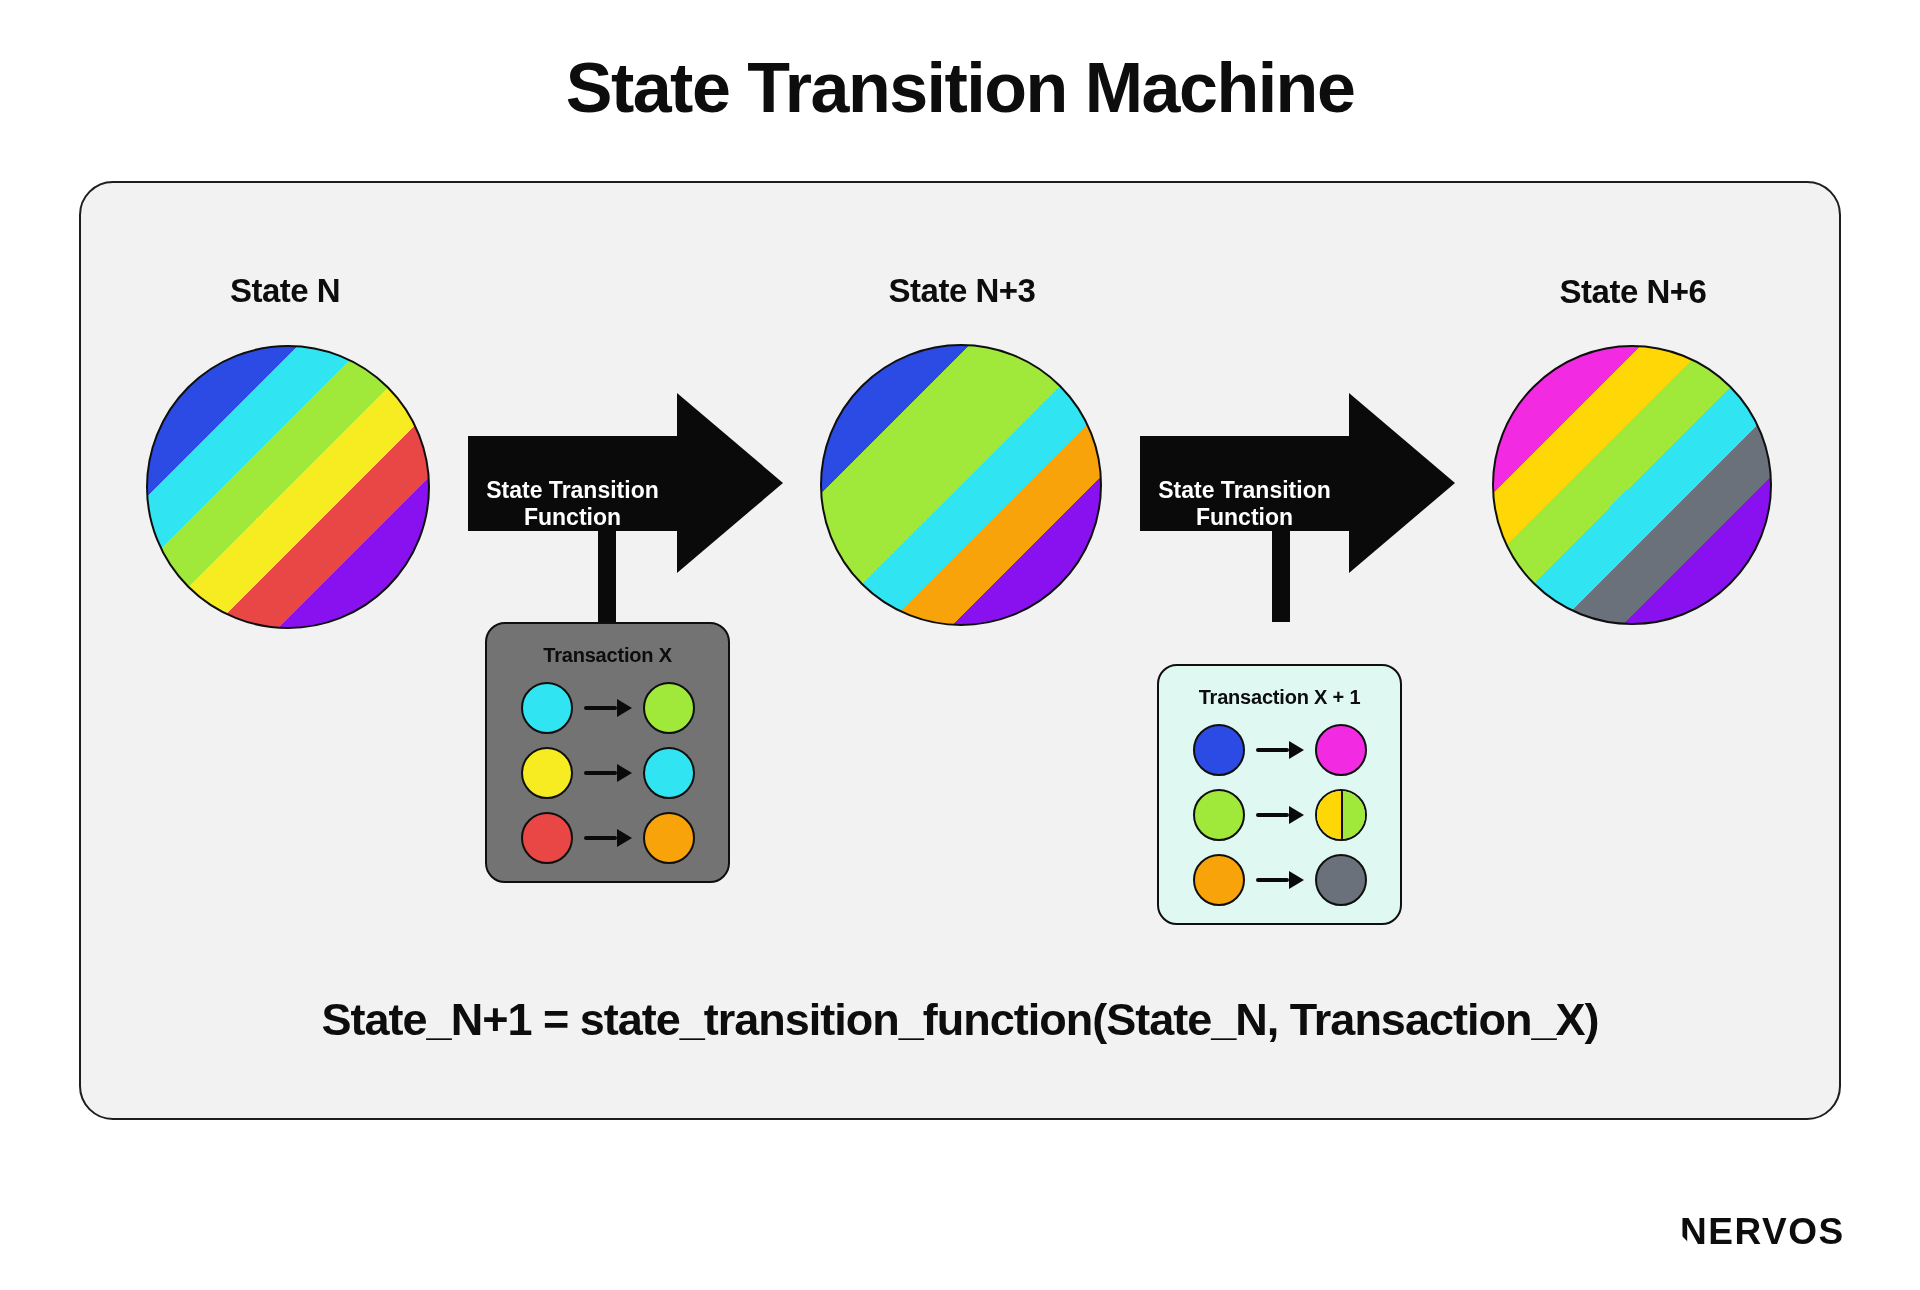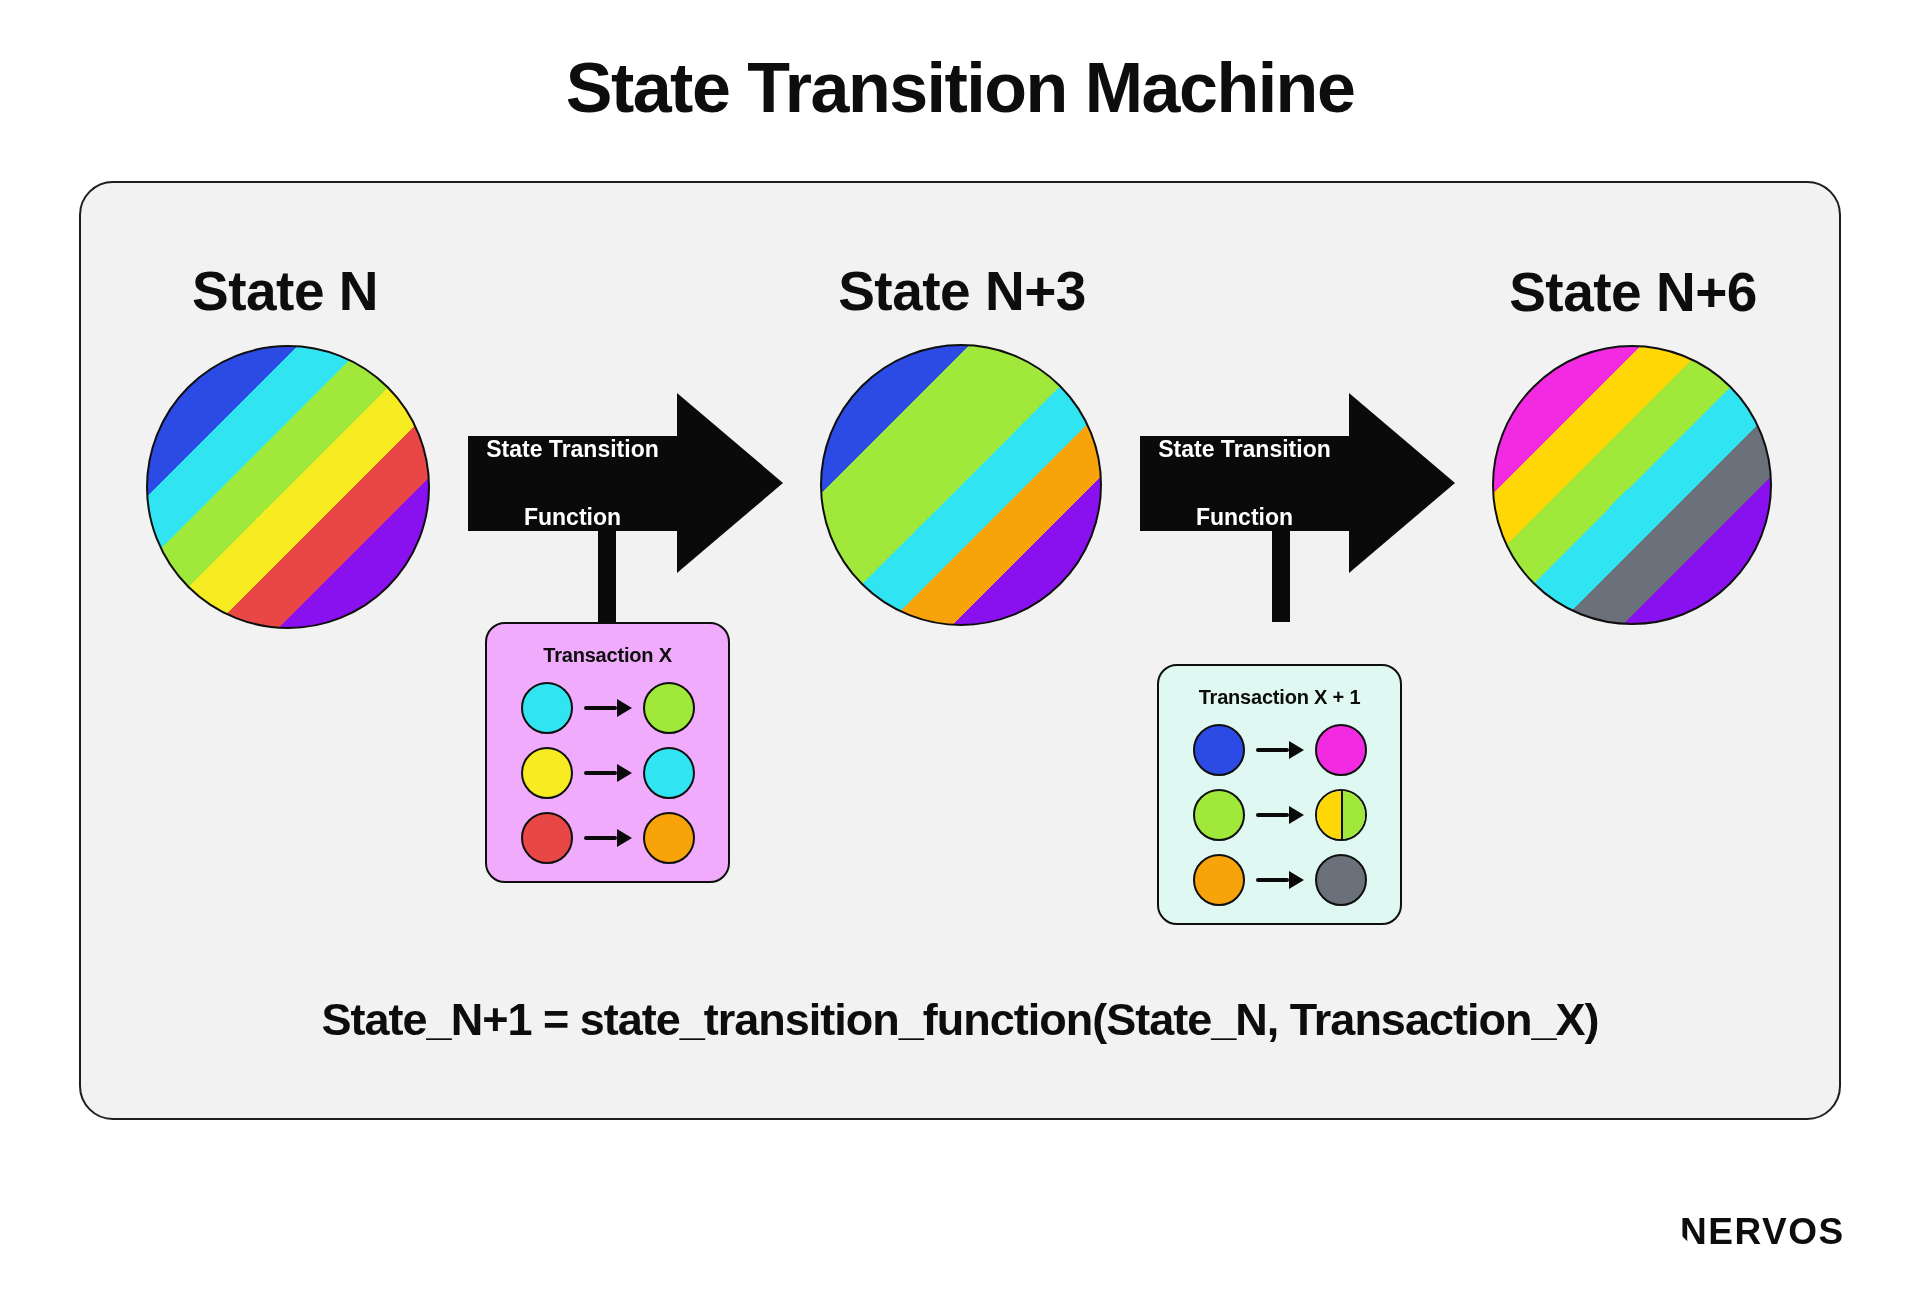--- a/index.html
+++ b/index.html
@@ -13,30 +13,30 @@
     text-align:center;font-size:70px;font-weight:800;letter-spacing:-1.5px;
     line-height:72px;margin:0;
   }
   .container{
     position:absolute;left:79px;top:181px;width:1762px;height:939px;
     background:#f2f2f3;border:2px solid #1e1e1e;border-radius:34px;
     box-sizing:border-box;
   }
   .state-label{
     position:absolute;transform:translate(-50%,-50%);
-    font-size:55px;font-weight:800;letter-spacing:-0.5px;white-space:nowrap;
+    font-size:33px;font-weight:800;letter-spacing:-0.5px;white-space:nowrap;
   }
   .state-circle{
     position:absolute;border-radius:50%;border:2px solid #0f0f0f;
     box-sizing:border-box;
   }
   
   .arrow-body{
     position:absolute;background:#0a0a0a;color:#ffffff;
-    display:flex;flex-direction:column;align-items:center;justify-content:space-between;
+    display:flex;flex-direction:column;align-items:center;justify-content:flex-end;
     font-size:23px;font-weight:700;line-height:27px;text-align:center;
   }
   .arrow-head{
     position:absolute;width:0;height:0;
     border-top:90px solid transparent;border-bottom:90px solid transparent;
     border-left:106px solid #0a0a0a;
   }
   .arrow-stem{position:absolute;width:18px;background:#0a0a0a;}
   
   .txn-box{
@@ -106,21 +106,21 @@
 
   <div>
     <div class="arrow-stem" style="left:1272px;top:530px;height:92px"></div>
     <div class="arrow-body" style="left:1140px;top:436px;width:209px;height:95px">
       <span>State Transition</span>
       <span>Function</span>
     </div>
     <div class="arrow-head" style="left:1349px;top:393px"></div>
   </div>
 
-  <div class="txn-box" style="left: 485px; top: 622px; background-color: #f0abfc; padding-left: 43px;">
+  <div class="txn-box" style="left: 485px; top: 622px; background-color: #737373; padding-left: 43px;">
     <div class="txn-title">Transaction X</div>
     <div class="map-row row-1">
       <div class="dot" style="background-color: rgb(49, 228, 242);"></div>
       <div class="mini-arrow">
           <div class="mini-shaft"></div>
           <div class="mini-head"></div>
         </div>
       <div class="dot" style="background-color: rgb(160, 233, 58);"></div>
     </div>
     <div class="map-row row-2">

